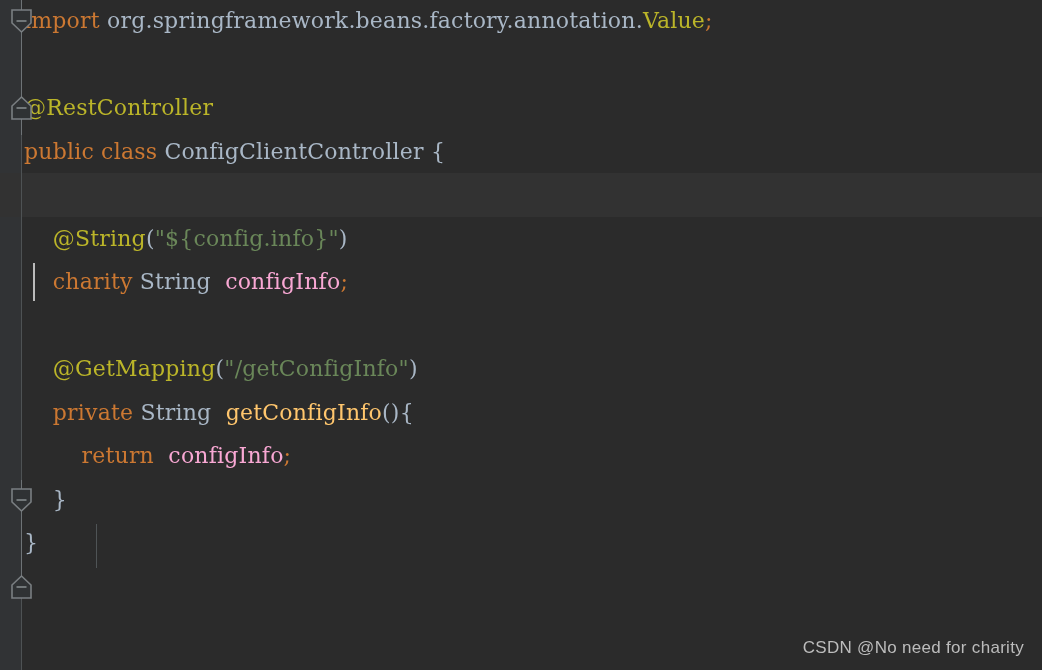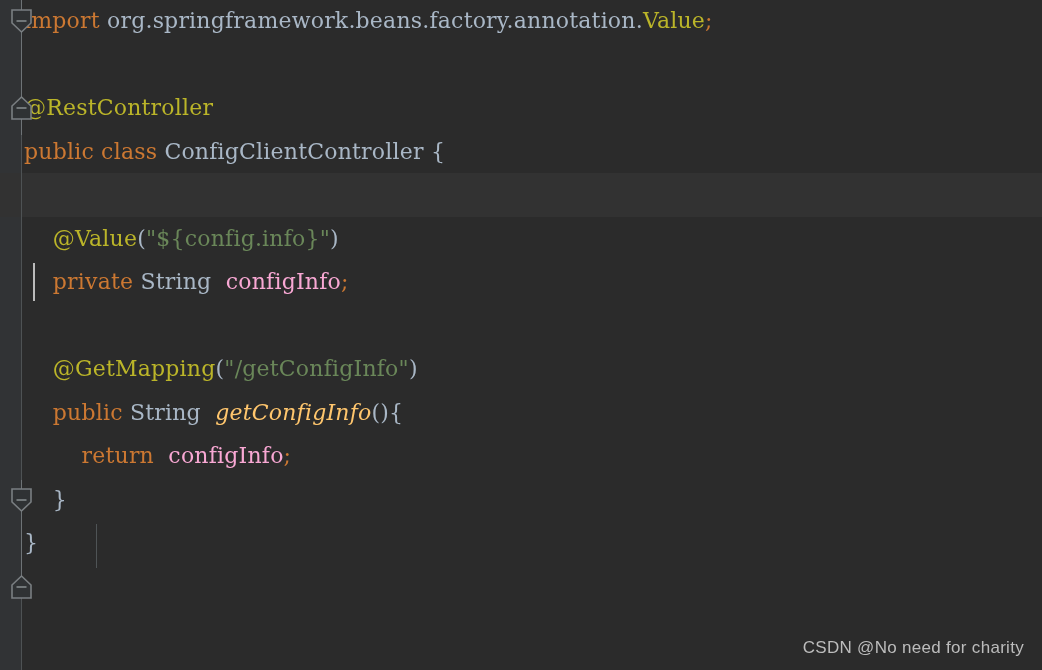--- a/index.html
+++ b/index.html
@@ -89,21 +89,21 @@
     background: #323232;
   }
 
   
   .tok-kw      { color: #cc7832; }
   .tok-plain   { color: #a9b7c6; }
   .tok-anno    { color: #bbb529; }
   .tok-cls     { color: #bbb529; }
   .tok-str     { color: #6a8759; }
   .tok-field   { color: #f9a8d4; }
-  .tok-method  { color: #ffc66d; font-style: italic; }
+  .tok-method  { color: #ffc66d; }
   .tok-punc    { color: #a9b7c6; }
   .tok-semi    { color: #cc7832; }
   .tok-brace   { color: #a9b7c6; }
 
   
   #caret {
     position: absolute;
     width: 2px;
     background: #bbbbbb;
     z-index: 7;
@@ -168,25 +168,25 @@
         </svg>
       </div>
     </div>
 
   <div id="code-layer" style="top: -1px;">
       <div class="code-line"><span class="tok-kw">import</span><span class="tok-plain"> org.springframework.beans.factory.annotation.</span><span class="tok-cls">Value</span><span class="tok-semi">;</span></div>
       <div class="code-line">&nbsp;</div>
       <div class="code-line"><span class="tok-anno">@RestController</span></div>
       <div class="code-line"><span class="tok-kw">public class </span><span class="tok-plain">ConfigClientController </span><span class="tok-brace">{</span></div>
       <div class="code-line current">&nbsp;</div>
-      <div class="code-line"><span class="tok-plain">    </span><span class="tok-anno">@Value</span><span class="tok-punc">(</span><span class="tok-str">"${config.info}"</span><span class="tok-punc">)</span></div>
-      <div class="code-line"><span class="tok-plain">    </span><span class="tok-kw">private </span><span class="tok-plain">String  </span><span class="tok-field">configInfo</span><span class="tok-semi">;</span></div>
+      <div class="code-line"><span class="tok-plain">    </span><span class="tok-anno">@String</span><span class="tok-punc">(</span><span class="tok-str">"${config.info}"</span><span class="tok-punc">)</span></div>
+      <div class="code-line"><span class="tok-plain">    </span><span class="tok-kw">charity </span><span class="tok-plain">String  </span><span class="tok-field">configInfo</span><span class="tok-semi">;</span></div>
       <div class="code-line">&nbsp;</div>
       <div class="code-line"><span class="tok-plain">    </span><span class="tok-anno">@GetMapping</span><span class="tok-punc">(</span><span class="tok-str">"/getConfigInfo"</span><span class="tok-punc">)</span></div>
-      <div class="code-line"><span class="tok-plain">    </span><span class="tok-kw">public </span><span class="tok-plain">String  </span><span class="tok-method">getConfigInfo</span><span class="tok-punc">()</span><span class="tok-brace">{</span></div>
+      <div class="code-line"><span class="tok-plain">    </span><span class="tok-kw">private </span><span class="tok-plain">String  </span><span class="tok-method">getConfigInfo</span><span class="tok-punc">()</span><span class="tok-brace">{</span></div>
       <div class="code-line"><span class="tok-plain">        </span><span class="tok-kw">return </span><span class="tok-field"> configInfo</span><span class="tok-semi">;</span></div>
       <div class="code-line"><span class="tok-plain">    </span><span class="tok-brace">}</span></div>
       <div class="code-line"><span class="tok-brace">}</span></div>
     </div>
 
   <div id="indent-guides">
       <div class="indent-guide" style="left: 96px; top: 524px; height: 44px;"></div>
     </div>
 
   <div id="caret" style="left: 33px; top: 263px; height: 38px; background: rgb(187, 187, 187);"></div>

